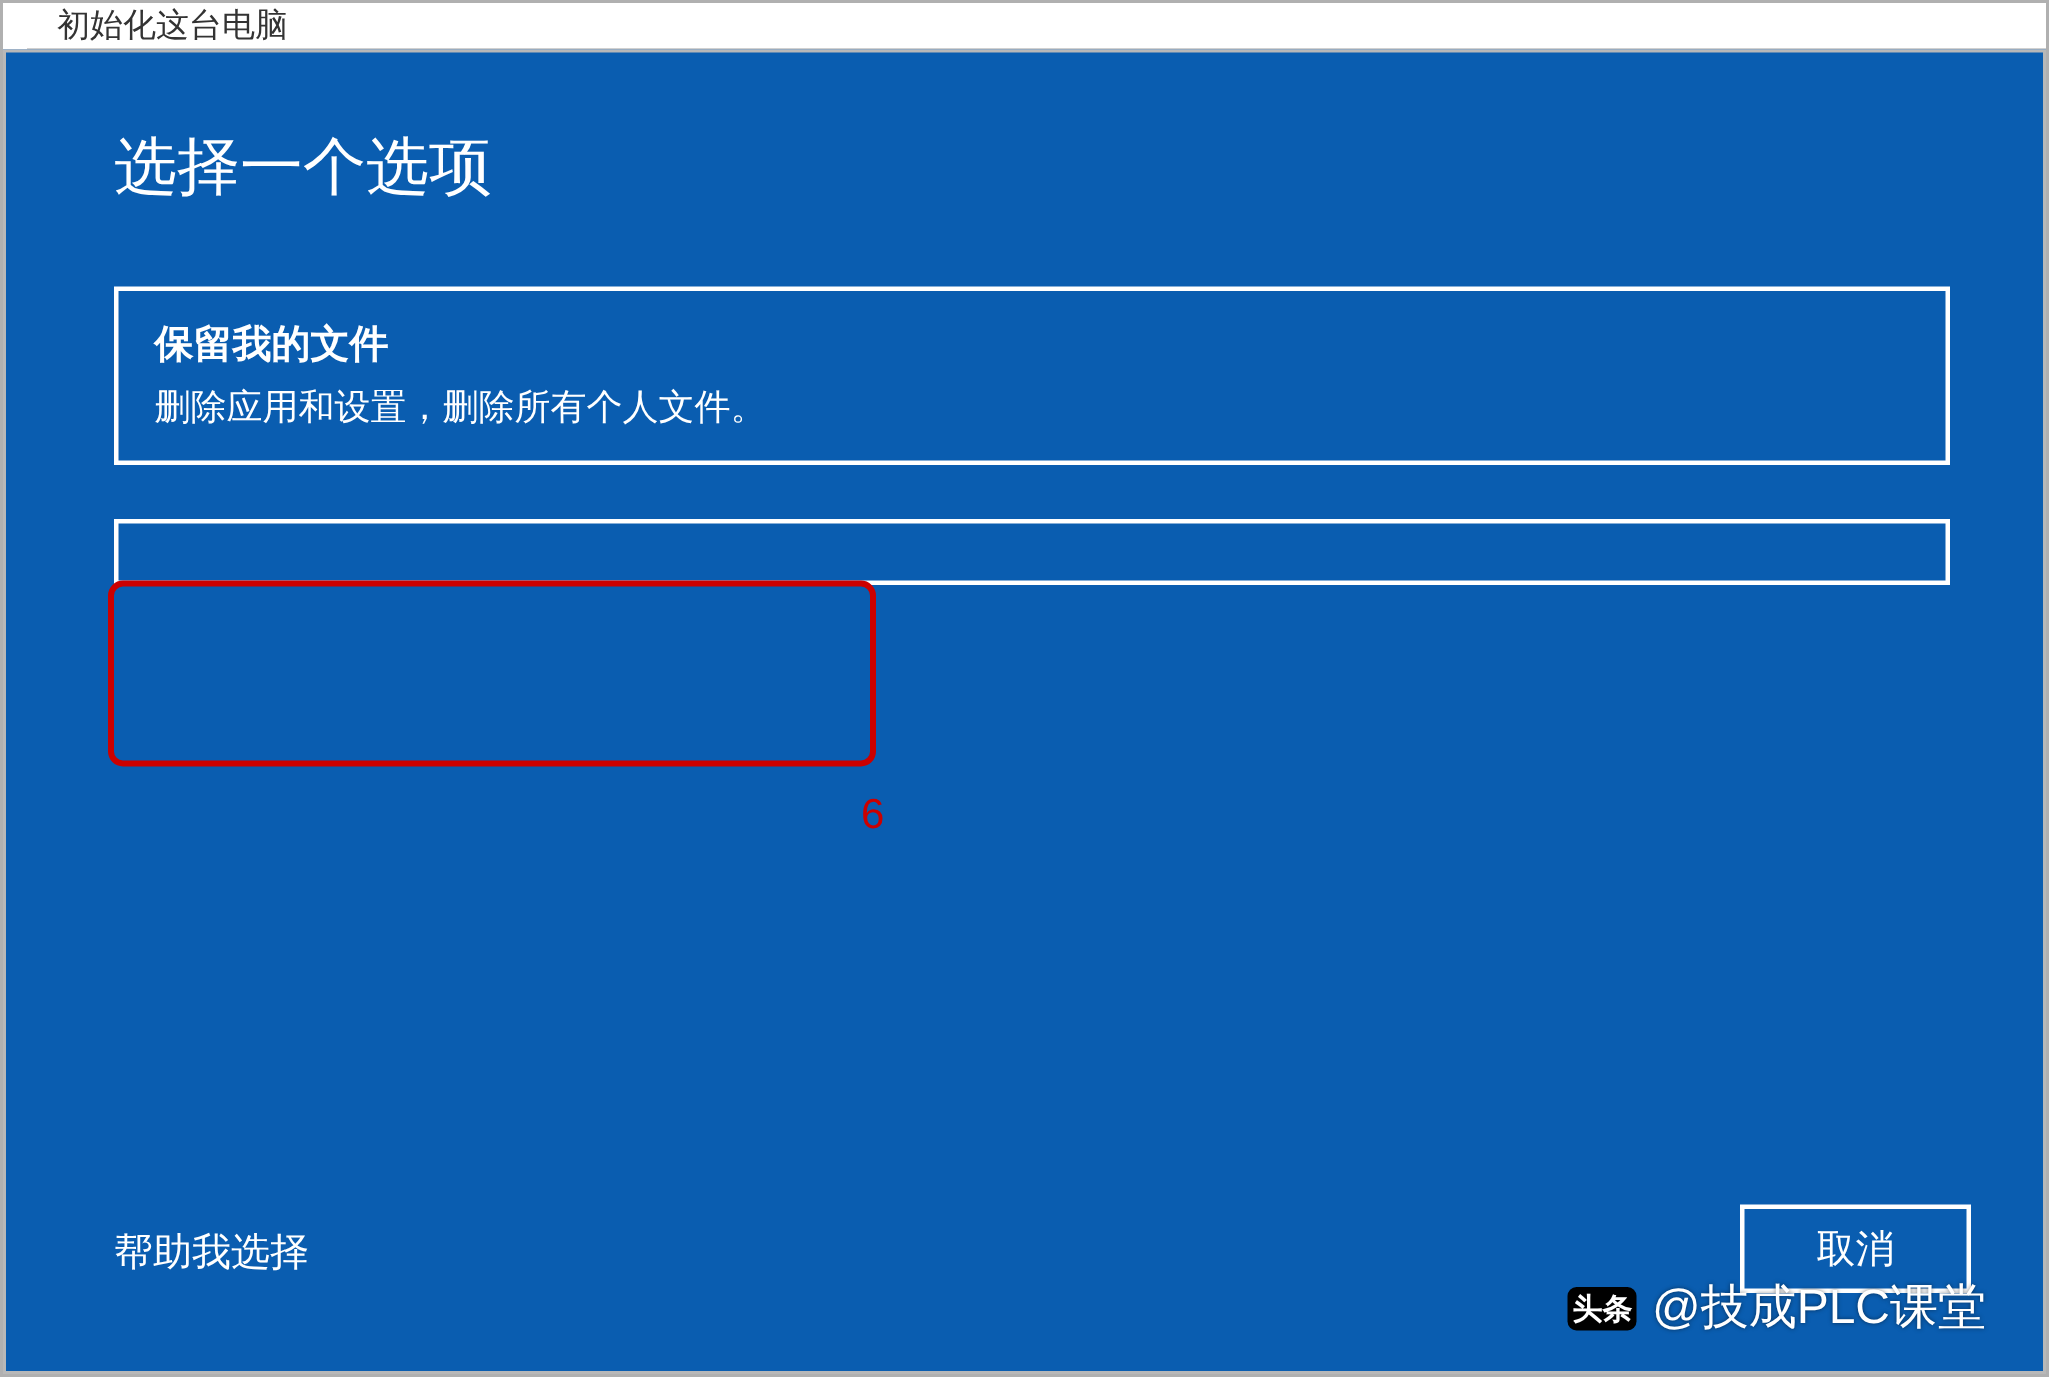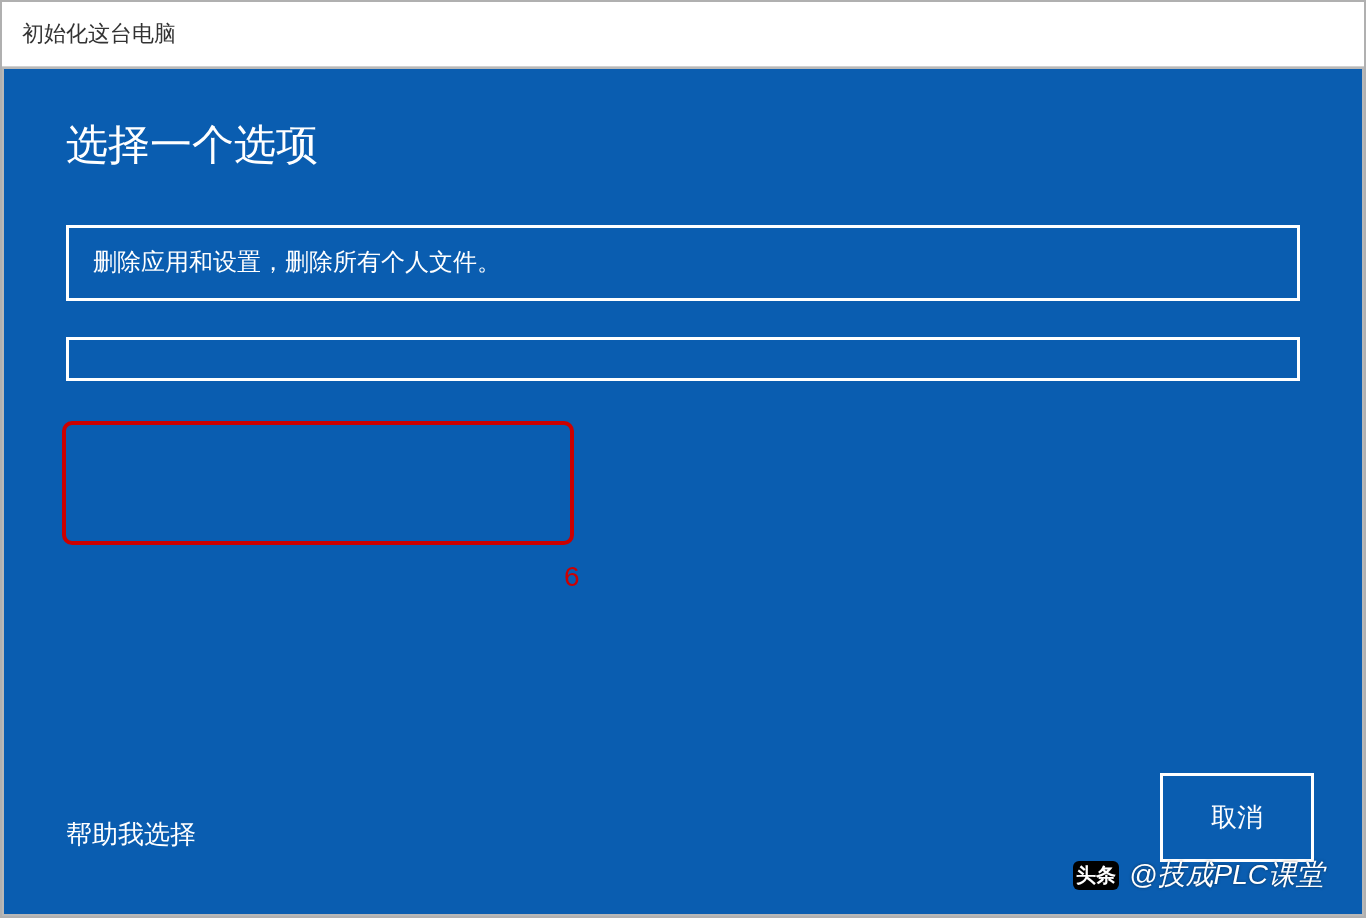--- a/index.html
+++ b/index.html
@@ -17,42 +17,44 @@
     }
     .window {
       width: 1366px;
       height: 918px;
       border: 2px solid #b0b0b0;
       background: #ffffff;
       display: flex;
       flex-direction: column;
     }
     .titlebar {
-      height: 65px;
+      height: 31px;
       background: #ffffff;
       border-bottom: 1px solid #d0d0d0;
       display: flex;
       align-items: center;
       padding-left: 20px;
+      margin-left: 16px;
     }
     .titlebar-text {
       font-size: 22px;
       color: #333333;
     }
     .content-area {
       flex: 1;
       background: #0a5db0;
       border: 2px solid #b8b8b8;
       position: relative;
       padding: 0;
     }
     .inner-content {
       padding: 48px 62px 0 62px;
       position: relative;
       height: 100%;
+      margin-left: 10px;
     }
     .heading {
       color: #ffffff;
       font-size: 42px;
       font-weight: 400;
       margin-bottom: 52px;
     }
     .option-box {
       border: 3px solid #ffffff;
       padding: 18px 24px 20px 24px;
@@ -99,21 +101,21 @@
       cursor: pointer;
     }
     .cancel-button {
       position: absolute;
       right: 48px;
       bottom: 52px;
       border: 3px solid #ffffff;
       background: transparent;
       color: #ffffff;
       font-size: 26px;
-      padding: 24px 48px;
+      padding: 9px 48px;
       cursor: pointer;
       font-family: inherit;
     }
     .watermark {
       position: absolute;
       right: 38px;
       bottom: 20px;
       display: flex;
       align-items: center;
       gap: 10px;
@@ -126,38 +128,38 @@
       border-radius: 6px;
       display: flex;
       align-items: center;
       justify-content: center;
       color: #ffffff;
       font-size: 20px;
       font-weight: 700;
     }
     .watermark-text {
       color: #ffffff;
-      font-size: 28px;
+      font-size: 32px;
       font-weight: 400;
       text-shadow: 0 0 3px rgba(0,0,0,0.5);
-      font-style: italic;
     }
   </style>
 </head>
 <body>
 
 <div class="window">
   <div class="titlebar">
     <span class="titlebar-text">初始化这台电脑</span>
   </div>
   <div class="content-area">
     <div class="inner-content">
       <h1 class="heading">选择一个选项</h1>
 
       <div class="option-box">
+        <div class="option-title">保留我的文件</div>
         <div class="option-desc">删除应用和设置，删除所有个人文件。</div>
       </div>
 
       <div class="option-box">
       </div>
 
       <div class="red-annotation"></div>
       <div class="red-number">6</div>
 
       <a class="help-link">帮助我选择</a>

